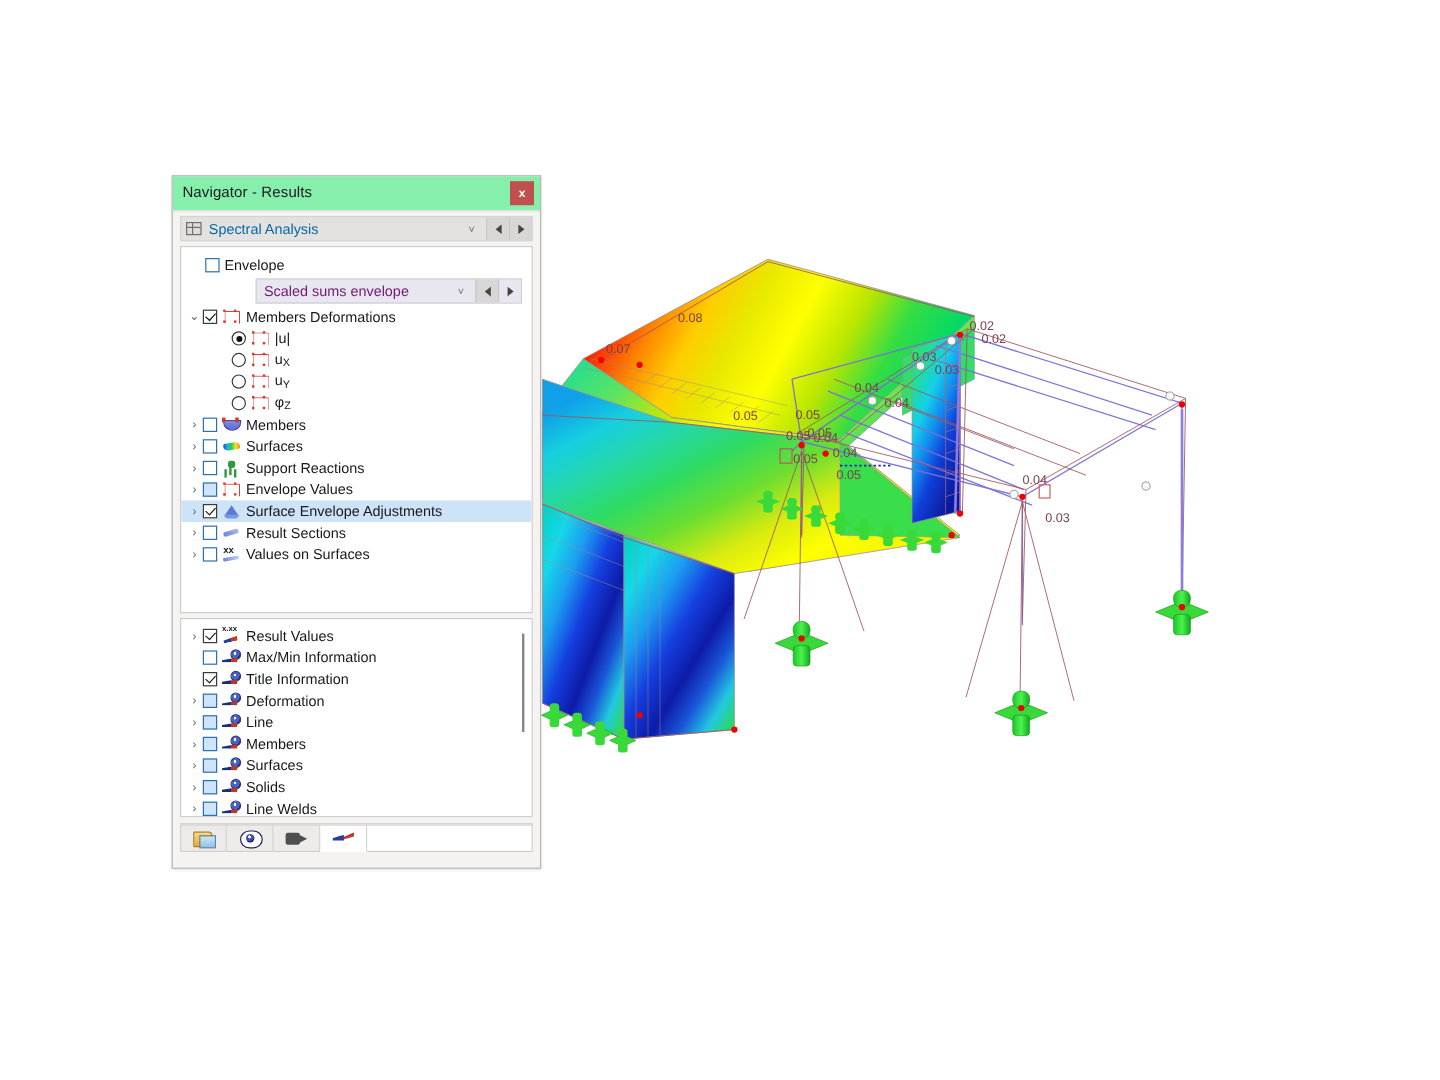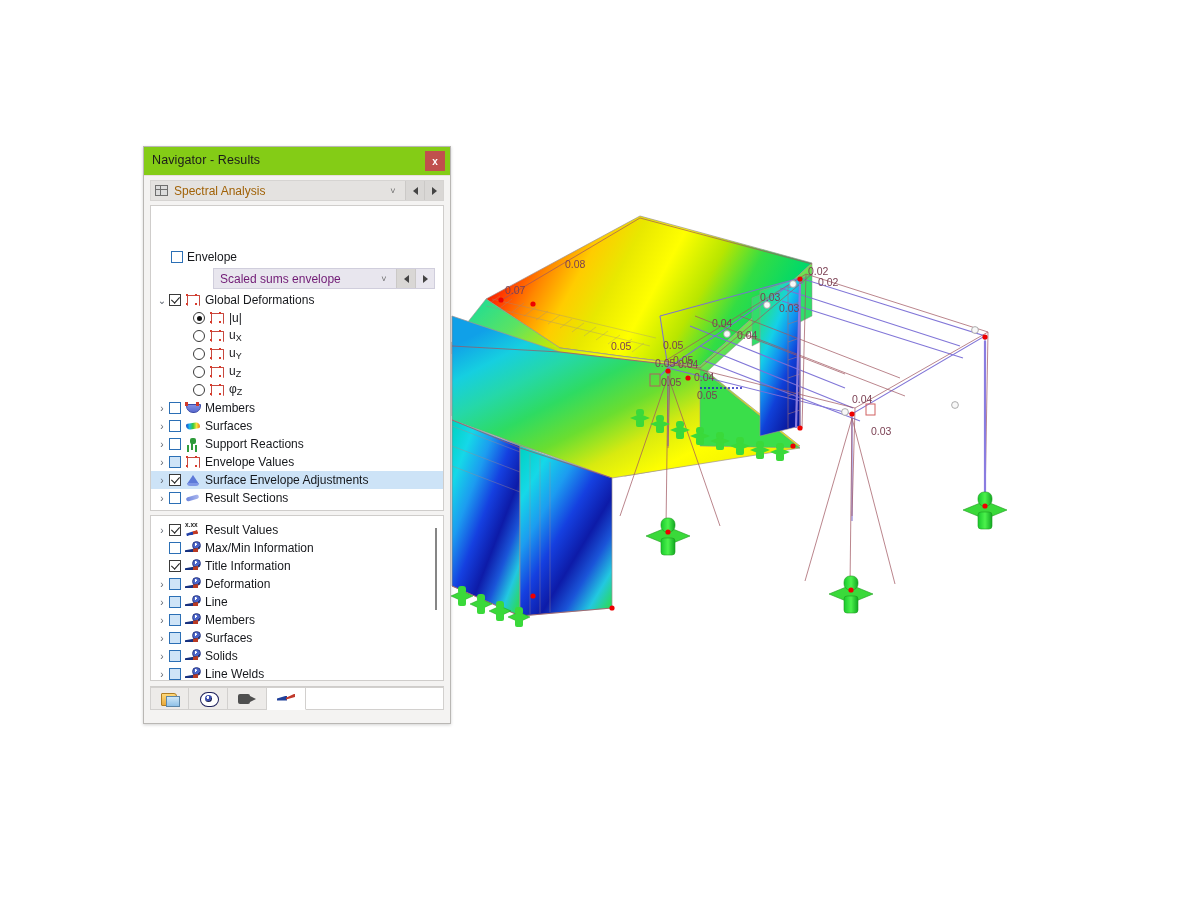--- a/index.html
+++ b/index.html
@@ -13,21 +13,21 @@
   #viewport { position:absolute; left:0; top:16px; width:1200px; height:900px; }
 
   
   #navigator {
     position:absolute; left:143px; top:146px; width:308px; height:578px;
     background:#f4f3f2; border:1px solid #b9b7b4;
     box-shadow:0 1px 3px rgba(0,0,0,.18);
     display:flex; flex-direction:column; z-index:50;
   }
   .nav-title-bar {
-    height:29px; background:#84cc16; position:relative; flex:0 0 auto;
+    height:29px; background:#86efac; position:relative; flex:0 0 auto;
     border-bottom:1px solid #e8dedd;
   }
   .nav-title {
     position:absolute; left:8px; top:6px; font-size:12.5px; color:#1b1b1b;
     letter-spacing:.1px;
   }
   .nav-close {
     position:absolute; right:5px; top:4px; width:20px; height:20px;
     background:#c0504d; color:#fff; font-size:10px; font-weight:bold;
     display:flex; align-items:center; justify-content:center; cursor:pointer;
@@ -39,21 +39,21 @@
     margin:4px 6px 0 6px; height:21px; display:flex; align-items:stretch;
     background:#e4e2e0; border:1px solid #d6d4d2;
   }
   .combo-icon {
     width:20px; display:flex; align-items:center; justify-content:center;
   }
   .grid-icon { width:13px; height:11px; border:1.4px solid #6f6f6f; background:#dcdcdc;
       position:relative; }
   .grid-icon:before { content:""; position:absolute; left:0; right:0; top:3px; height:1px; background:#6f6f6f;}
   .grid-icon:after  { content:""; position:absolute; top:0; bottom:0; left:4px; width:1px; background:#6f6f6f;}
-  .combo-text { flex:1; font-size:12px; color:#a16207; display:flex; align-items:center; padding-left:3px; }
+  .combo-text { flex:1; font-size:12px; color:#0369a1; display:flex; align-items:center; padding-left:3px; }
   .combo-caret { width:24px; display:flex; align-items:center; justify-content:center; color:#6a6a6a; font-size:9px; }
   .spin-btn {
     width:19px; background:#d9d7d5; border-left:1px solid #cbc9c7;
     display:flex; align-items:center; justify-content:center; cursor:pointer;
   }
   .tri-l { width:0;height:0;border-top:4px solid transparent;border-bottom:4px solid transparent;border-right:5px solid #444; }
   .tri-r { width:0;height:0;border-top:4px solid transparent;border-bottom:4px solid transparent;border-left:5px solid #444; }
 
   
   .tree-pane {
@@ -523,41 +523,41 @@
     <div class="spin-btn">
         <div class="tri-l"></div>
       </div>
     <div class="spin-btn">
         <div class="tri-r"></div>
       </div>
   </div>
 
   <div class="tree-pane" id="tree-top">
 
-    <div class="row" style="padding-left:20px;margin-top:36px;">
+    <div class="row" style="padding-left:20px;">
       <div class="cb"></div>
       <div class="lbl">Envelope</div>
     </div>
 
     <div class="combo-row" style="margin:2px 8px 2px 62px; background:#e8e6ee; border-color:#d0cedc;">
       <div class="combo-text" style="color:#701a75; padding-left:6px;">Scaled sums envelope</div>
       <div class="combo-caret">˅</div>
       <div class="spin-btn">
           <div class="tri-l"></div>
         </div>
       <div class="spin-btn" style="background:#e8e6ee;">
           <div class="tri-r"></div>
         </div>
     </div>
 
     <div class="row">
       <div class="expander">⌄</div>
       <div class="cb dark checked"></div>
       <div class="tico ic-frame"></div>
-      <div class="lbl">Global Deformations</div>
+      <div class="lbl">Members Deformations</div>
     </div>
 
     <div id="deformation-options">
         <div class="row" style="padding-left: 42px;">
           <div class="radio on"></div>
           <div class="tico ic-frame"></div>
           <div class="lbl">|u|</div>
         </div>
         <div class="row" style="padding-left: 42px;">
           <div class="radio"></div>
@@ -565,25 +565,20 @@
           <div class="lbl">u<span class="sub">X</span></div>
         </div>
         <div class="row" style="padding-left: 42px;">
           <div class="radio"></div>
           <div class="tico ic-frame"></div>
           <div class="lbl">u<span class="sub">Y</span></div>
         </div>
         <div class="row" style="padding-left: 42px;">
           <div class="radio"></div>
           <div class="tico ic-frame"></div>
-          <div class="lbl">u<span class="sub">Z</span></div>
-        </div>
-        <div class="row" style="padding-left: 42px;">
-          <div class="radio"></div>
-          <div class="tico ic-frame"></div>
           <div class="lbl">φ<span class="sub">Z</span></div>
         </div>
       </div>
 
     <div id="tree-top-items">
         <div class="row">
           <div class="expander">›</div>
           <div class="cb"></div>
           <div class="tico ic-members"></div>
           <div class="lbl">Members</div>

